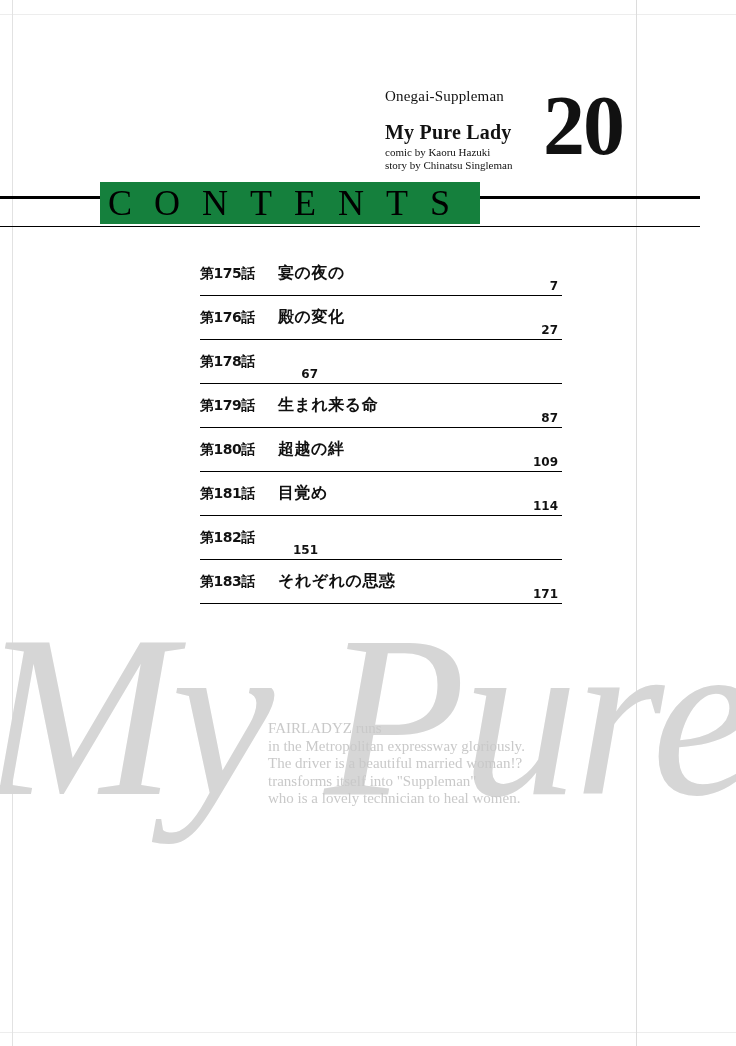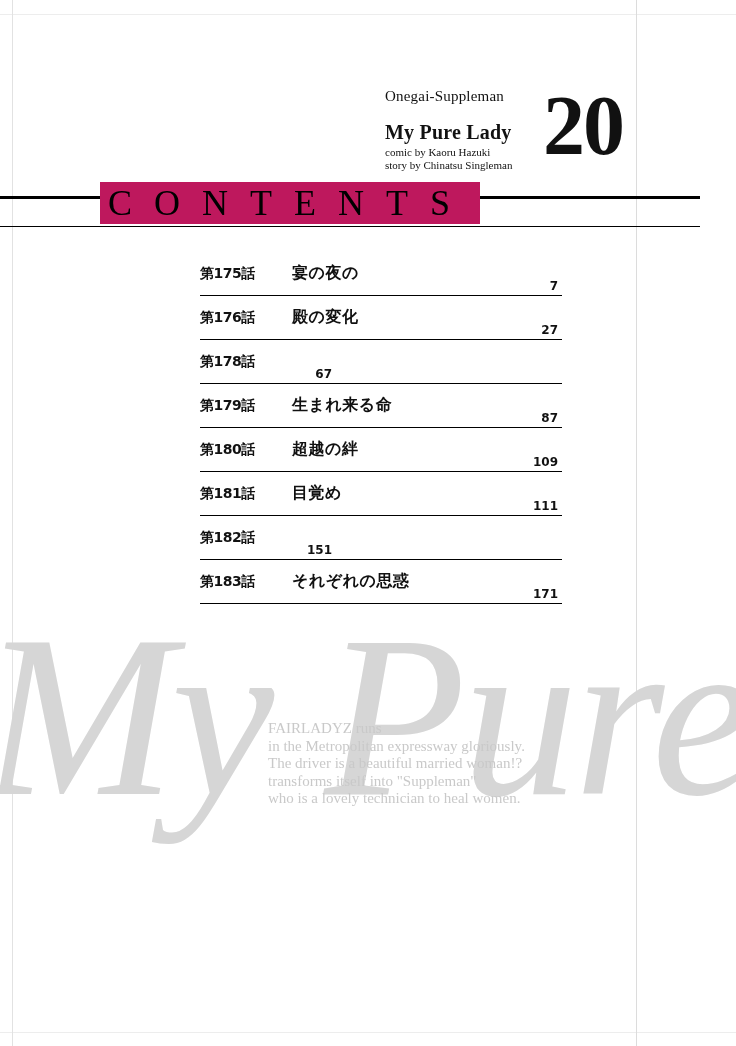--- a/index.html
+++ b/index.html
@@ -108,21 +108,21 @@
     height: 3px;
     background: #000000;
   }
   .contents-title {
     position: absolute;
     left: 100px;
     top: 182px;
     font-size: 36px;
     letter-spacing: 22px;
     font-family: "Liberation Serif", serif;
-    background: #be185d;
+    background: #15803d;
     padding: 0 8px 0 8px;
     color: #000000;
   }
   .contents-rule-bottom {
     position: absolute;
     left: 0;
     top: 226px;
     width: 700px;
     height: 1px;
     background: #000000;
@@ -134,21 +134,20 @@
     left: 200px;
     top: 252px;
     width: 362px;
   }
   .toc-row {
     position: relative;
     height: 43px;
     border-bottom: 1px solid #000000;
     display: flex;
     align-items: center;
-    gap: 14px;
   }
   .toc-num {
     font-family: "DejaVu Sans", sans-serif;
     font-size: 14px;
     font-weight: bold;
     width: 78px;
     flex: 0 0 78px;
     letter-spacing: -0.5px;
   }
   .toc-title {
@@ -228,21 +227,21 @@
       <span class="toc-page">87</span>
     </div>
     <div class="toc-row">
       <span class="toc-num">第180話</span>
       <span class="toc-title">超越の絆</span>
       <span class="toc-page">109</span>
     </div>
     <div class="toc-row">
       <span class="toc-num">第181話</span>
       <span class="toc-title">目覚め</span>
-      <span class="toc-page">111</span>
+      <span class="toc-page">114</span>
     </div>
     <div class="toc-row">
       <span class="toc-num">第182話</span>
       <span class="toc-page">151</span>
     </div>
     <div class="toc-row">
       <span class="toc-num">第183話</span>
       <span class="toc-title">それぞれの思惑</span>
       <span class="toc-page">171</span>
     </div>

